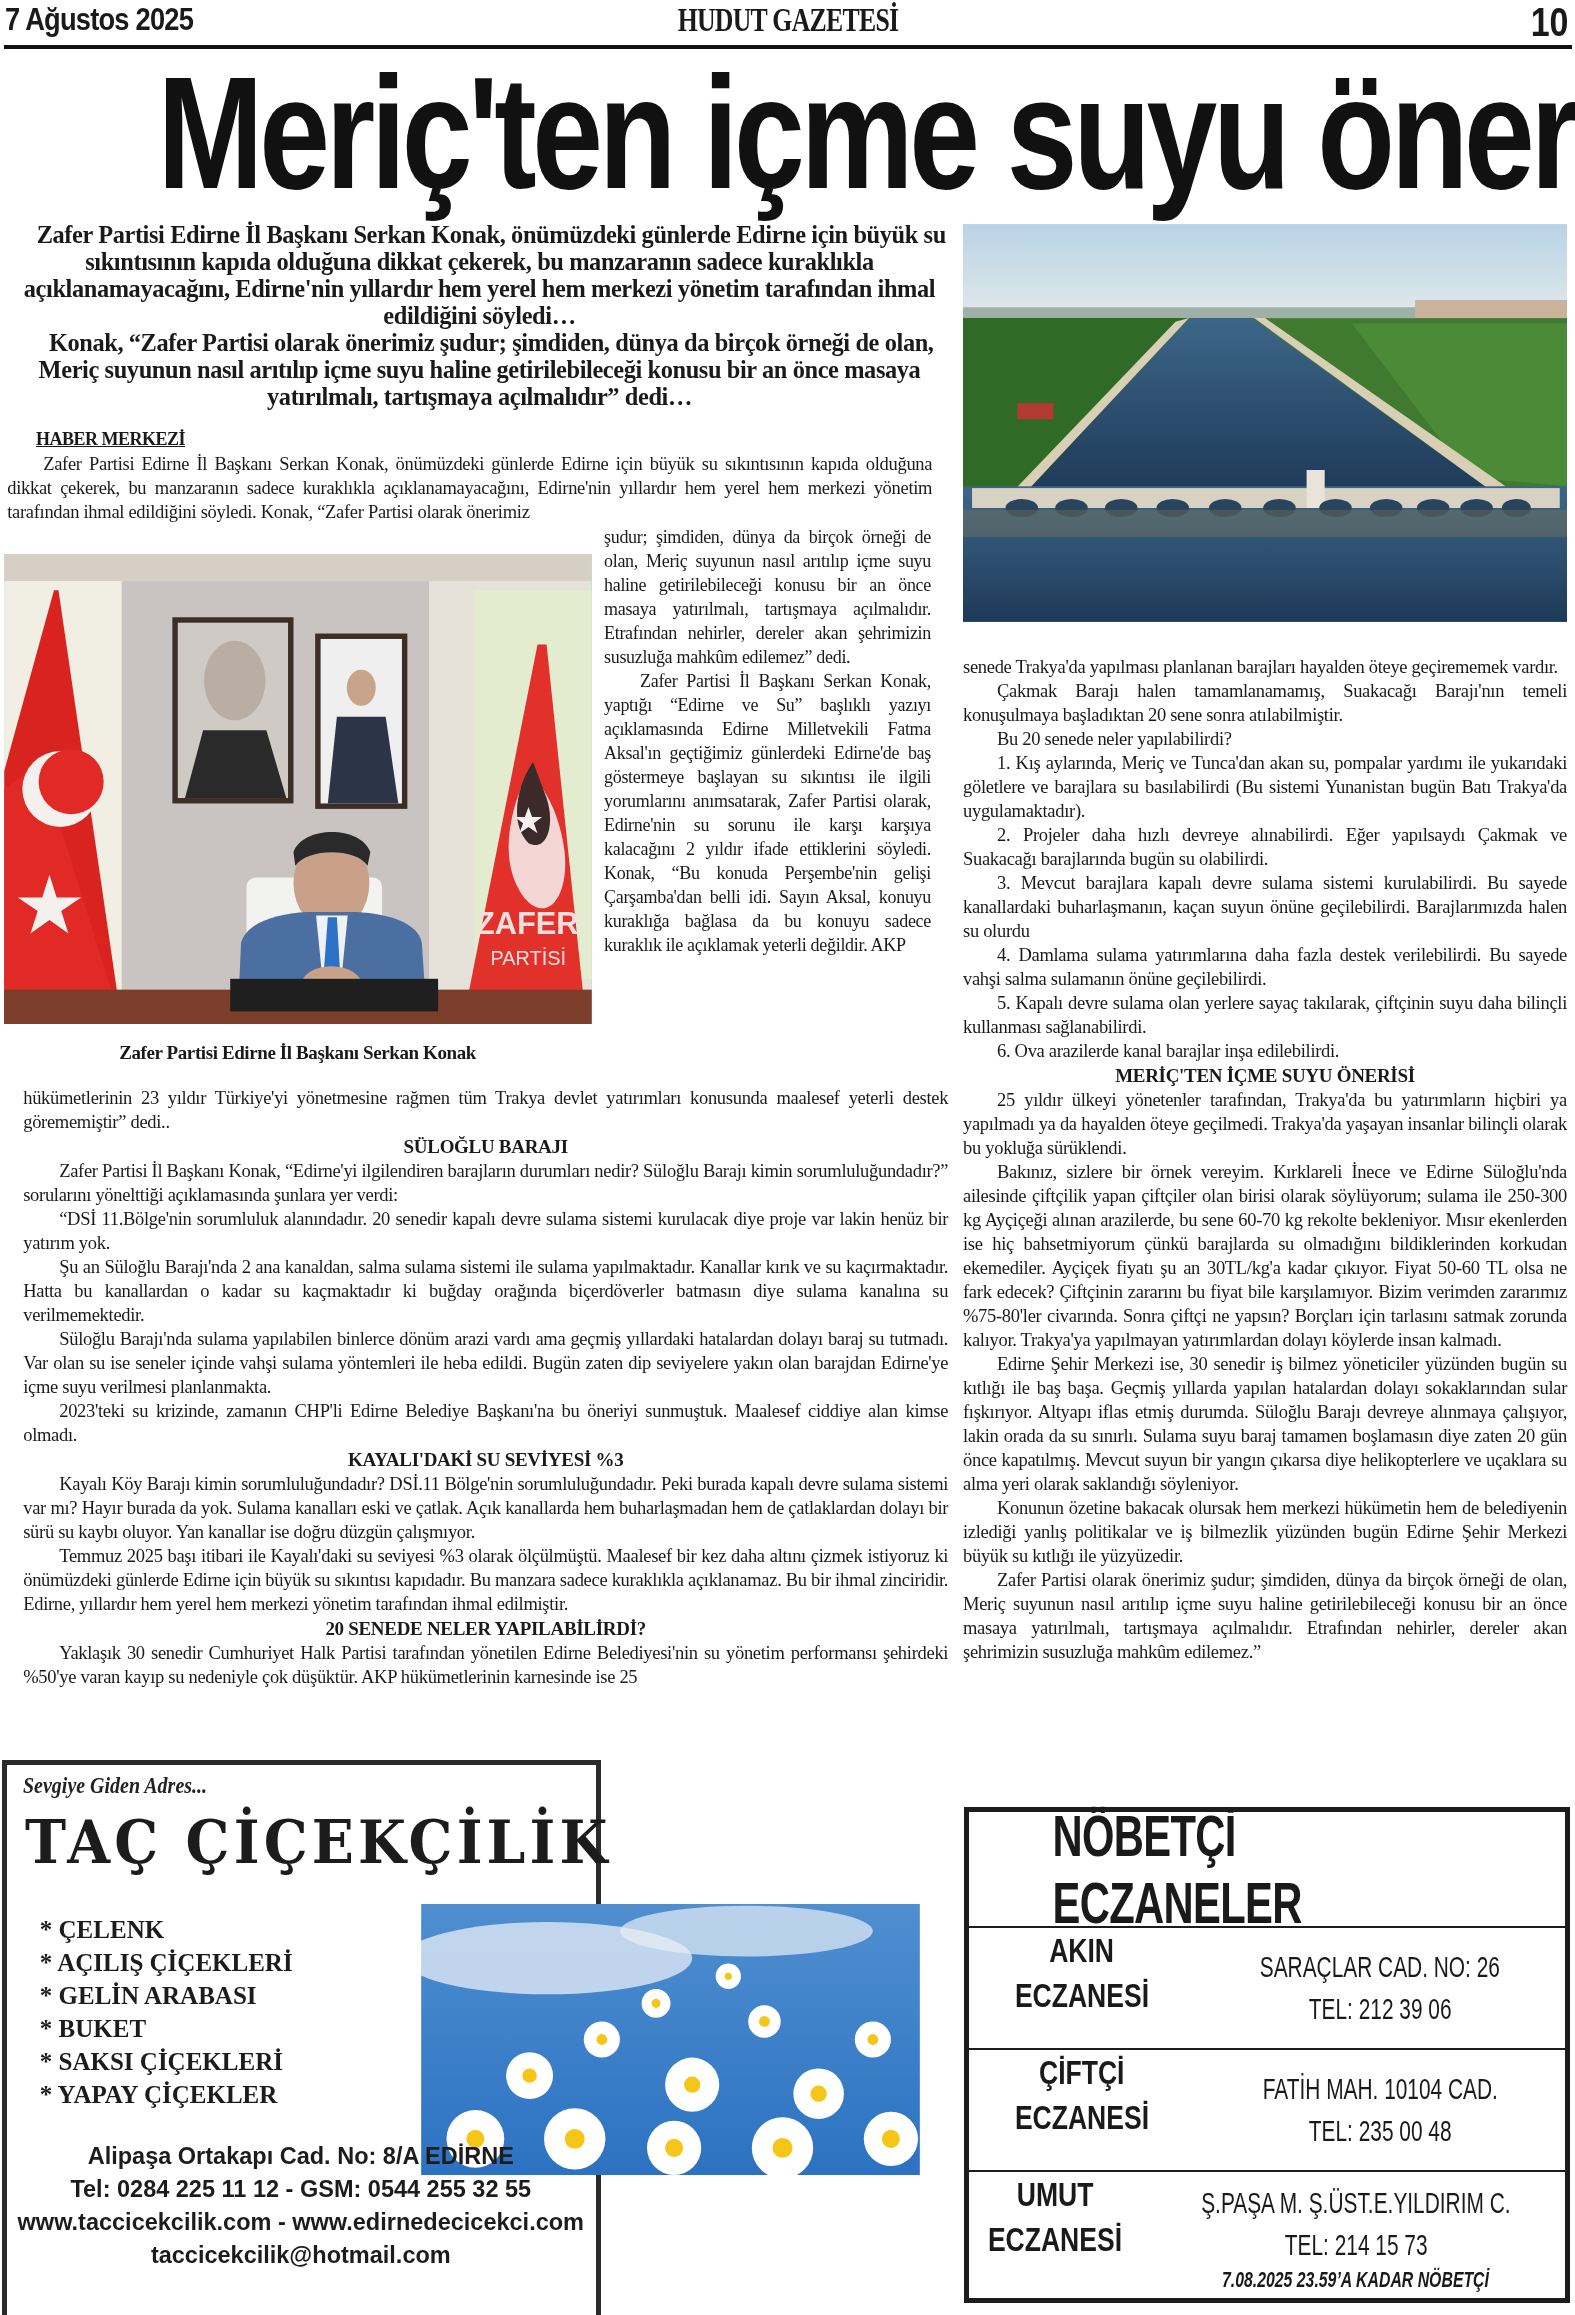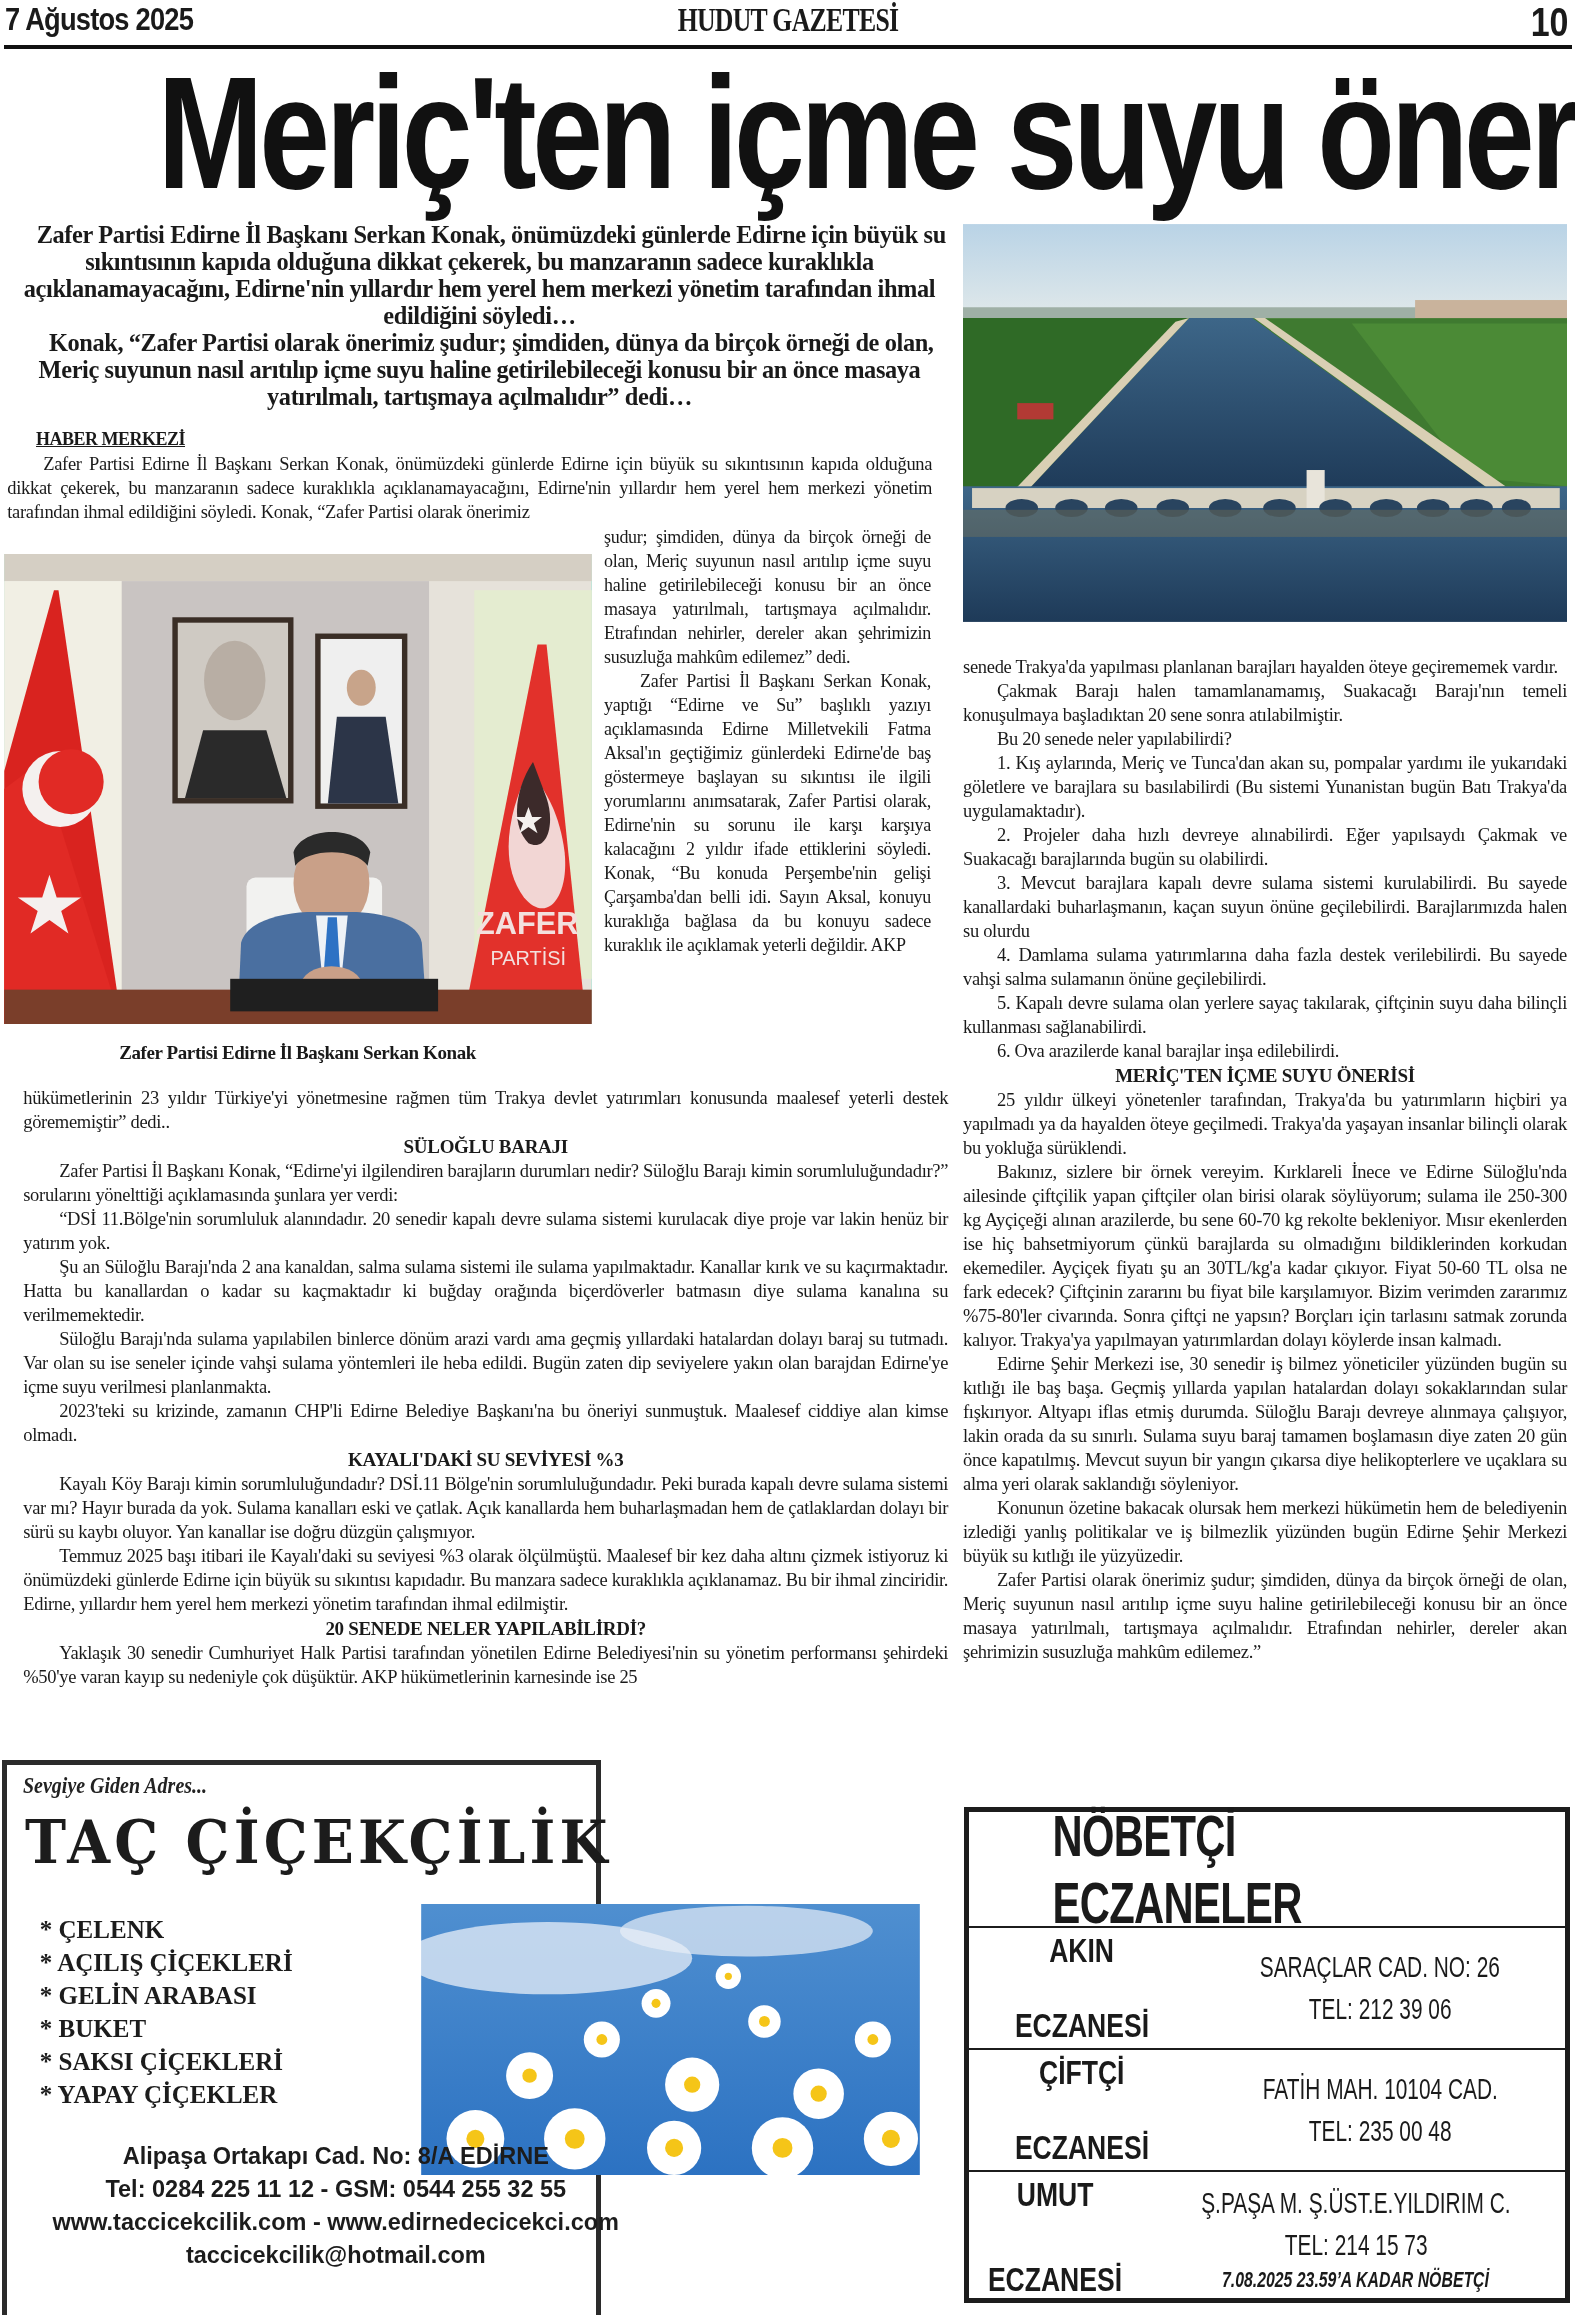--- a/index.html
+++ b/index.html
@@ -35,29 +35,29 @@
   .right-col { left: 963px; width: 604px; top: 655px; font-size: 18.5px; line-height: 24px; }
   .right-col p { text-indent: 34px; }
 
   
   .ad-flower { left: 1.8px; top: 1760px; width: 599px; height: 564px; border: 5.4px solid #2b2b2b; box-sizing: border-box; }
   .ad-slogan { left: 16.3px; top: 7.2px; font-family: "Liberation Serif", serif; font-style: italic; font-weight: bold; font-size: 23.5px; color: #222; transform: scaleX(0.85); transform-origin: left top; }
   .ad-brand { left: 18px; top: 42px; width: 561px; font-family: "DejaVu Serif", serif; font-weight: bold; font-size: 60px; letter-spacing: 4.5px; white-space: nowrap; transform: scaleX(0.92); transform-origin: left top; color: #1c1c1c; }
   .ad-services { left: 33px; top: 148px; font-family: "Liberation Serif", serif; font-weight: bold; font-size: 25px; line-height: 33px; color: #1c1c1c; }
   .ad-services div { white-space: nowrap; }
   .ad-img { left: 416px; top: 145px; width: 498px; height: 271px; overflow: hidden; }
-  .ad-contact { left: 0; width: 588px; top: 349px; text-align: center; font-family: "Liberation Sans", sans-serif; font-weight: bold; font-size: 23.5px; line-height: 33px; color: #1c1c1c; padding-left: 35px; }
+  .ad-contact { left: 0; width: 588px; top: 349px; text-align: center; font-family: "Liberation Sans", sans-serif; font-weight: bold; font-size: 23.5px; line-height: 33px; color: #1c1c1c; }
 
   
   .pharm { left: 964px; top: 1807px; width: 606px; height: 496px; border: 5.4px solid #1c1c1c; box-sizing: border-box; }
   .pharm-title { height: 114px; border-bottom: 2.7px solid #1c1c1c; display: flex; align-items: center; justify-content: center; font-family: "Liberation Sans", sans-serif; font-weight: bold; font-size: 58px; letter-spacing: -0.9px; transform-origin: center; }
   .pharm-title span { display: inline-block; transform: scaleX(0.72); }
   .pharm-row { height: 120px; border-bottom: 2.7px solid #1c1c1c; display: flex; position: relative; }
   .pharm-row:last-child { border-bottom: none; height: 130px; }
-  .pharm-name { width: 226px; display: flex; flex-direction: column; justify-content: space-between; align-items: center; font-family: "Liberation Sans", sans-serif; font-weight: bold; font-size: 34px; line-height: 45px; }
+  .pharm-name { width: 226px; display: flex; flex-direction: column; justify-content: flex-start; align-items: center; font-family: "Liberation Sans", sans-serif; font-weight: bold; font-size: 34px; line-height: 45px; }
   .pharm-name span { display: inline-block; transform: scaleX(0.78); }
   .pharm-info { flex: 1; display: flex; flex-direction: column; justify-content: center; align-items: center; font-family: "Liberation Sans", sans-serif; font-size: 29px; line-height: 42px; text-align: right; }
   .pharm-info span { display: inline-block; transform: scaleX(0.72); white-space: nowrap; }
   .pharm-note { font-style: italic; font-weight: bold; font-size: 22px !important; line-height: 27px !important; }
 </style>
 </head>
 <body>
 
 <div class="abs mast-date">7 Ağustos 2025</div>
 <div class="abs mast-paper">HUDUT GAZETESİ</div>

